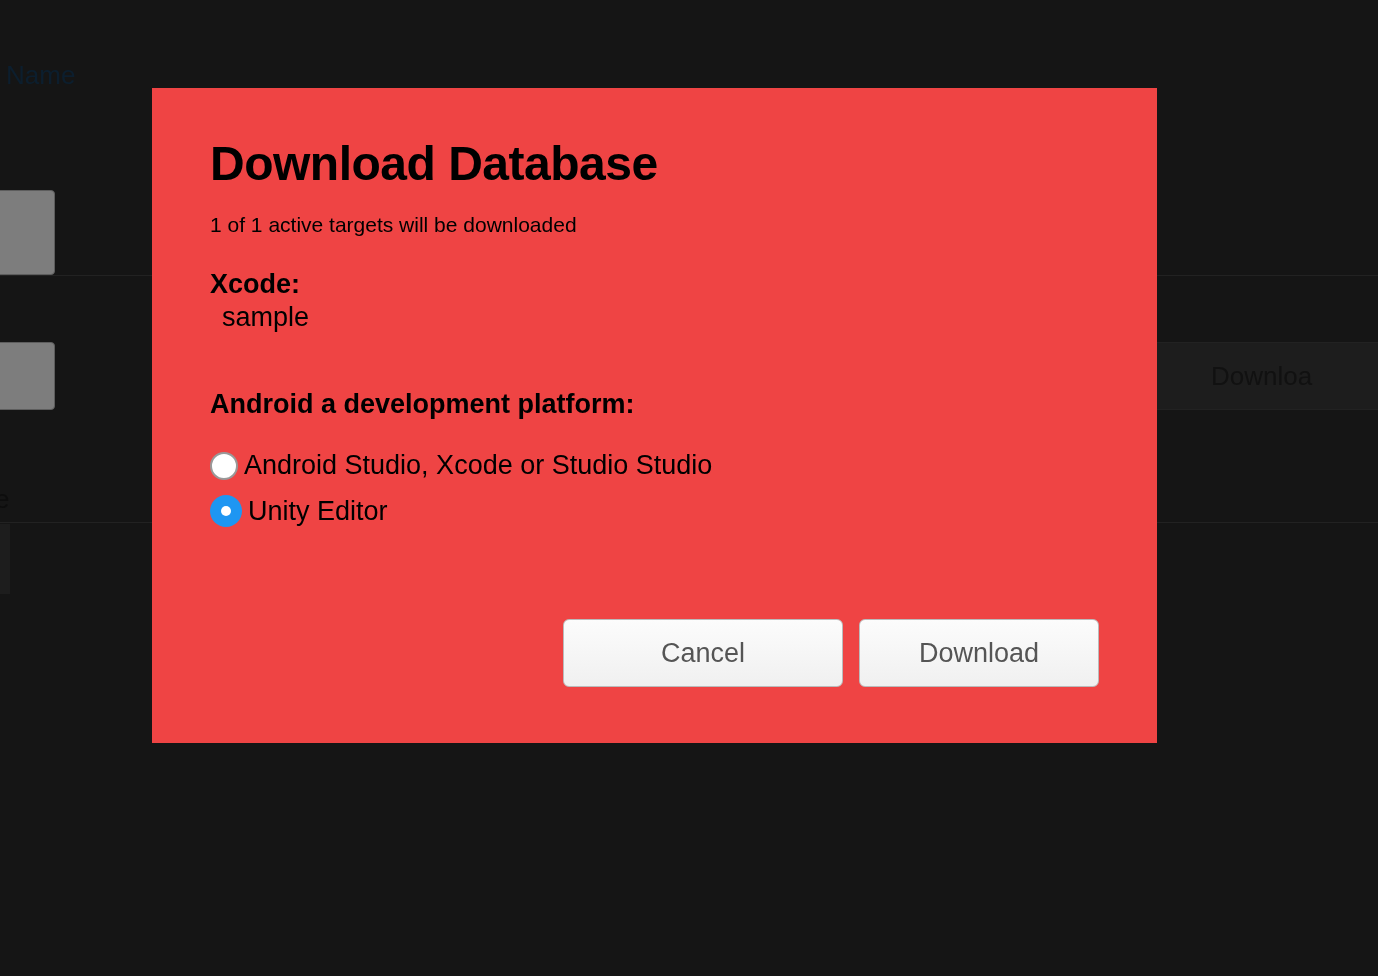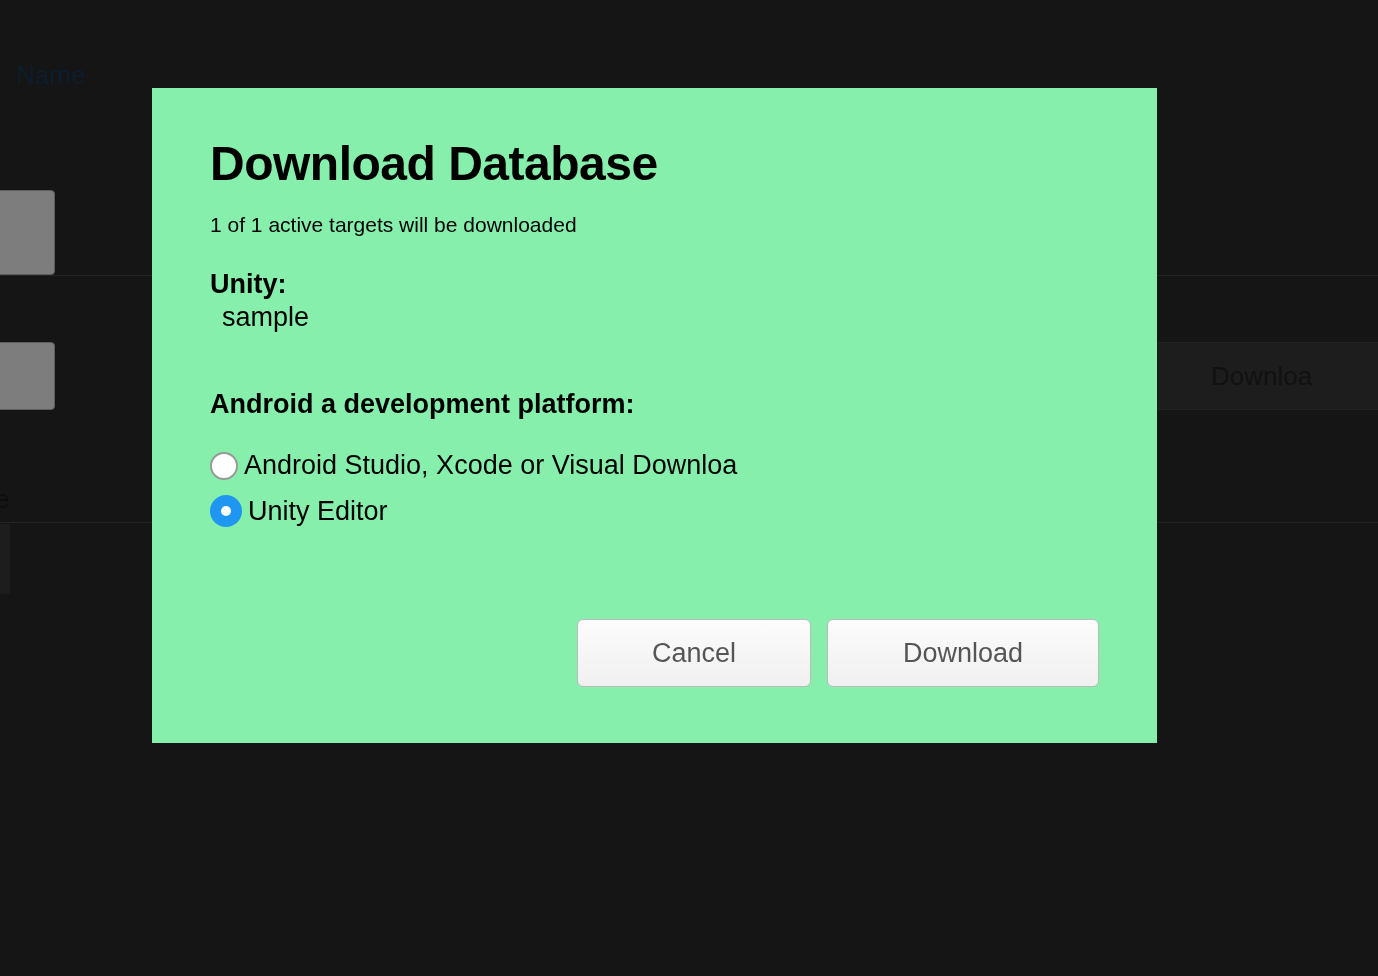--- a/index.html
+++ b/index.html
@@ -22,21 +22,21 @@
       top: 0;
       left: 0;
       width: 100%;
       height: 100%;
       color: #183d5c;
     }
     
     .bg-label {
       position: absolute;
       top: 60px;
-      left: 16px;
+      left: 6px;
       font-size: 26px;
       color: #183d5c;
     }
     
     .bg-input-1 {
       position: absolute;
       top: 190px;
       left: -20px;
       width: 75px;
       height: 85px;
@@ -114,21 +114,21 @@
       height: 100%;
       background: rgba(0, 0, 0, 0.5);
     }
     
     .modal {
       position: absolute;
       top: 88px;
       left: 152px;
       width: 1005px;
       height: 655px;
-      background: #86efac;
+      background: #ef4444;
       padding: 48px 58px 48px 58px;
     }
     
     .modal-title {
       font-size: 48px;
       font-weight: 700;
       color: #000;
       margin-bottom: 22px;
       letter-spacing: -0.5px;
     }
@@ -210,36 +210,36 @@
     
     .button-row {
       position: absolute;
       bottom: 56px;
       right: 58px;
       display: flex;
       gap: 16px;
     }
     
     .btn {
-      width: 234px;
+      width: 280px;
       height: 68px;
       border: 1px solid #bbb;
       border-radius: 6px;
       background: linear-gradient(#fcfcfc, #f0f0f0);
       font-size: 27px;
       color: #555;
       cursor: pointer;
       display: flex;
       align-items: center;
       justify-content: center;
       font-family: inherit;
     }
     
     .btn.primary {
-      width: 272px;
+      width: 240px;
     }
   </style>
 </head>
 <body>
 
 <div class="background-content">
   <div class="bg-label">Name</div>
   <div class="bg-input-1"></div>
   <div class="bg-divider-1"></div>
   <div class="bg-input-2"></div>
@@ -248,29 +248,29 @@
   <div class="bg-divider-2"></div>
   <div class="bg-row-2"></div>
 </div>
 
 <div class="overlay"></div>
 
 <div class="modal">
   <h1 class="modal-title">Download Database</h1>
   <p class="modal-subtitle">1 of 1 active targets will be downloaded</p>
 
-  <div class="name-label">Unity:</div>
+  <div class="name-label">Xcode:</div>
   <div class="name-value">sample</div>
 
   <div class="platform-label">Android a development platform:</div>
 
   <div class="radio-group">
     <div class="radio-option">
       <span class="radio-circle"></span>
-      <span class="radio-label">Android Studio, Xcode or Visual Downloa</span>
+      <span class="radio-label">Android Studio, Xcode or Studio Studio</span>
     </div>
     <div class="radio-option">
       <span class="radio-circle selected"></span>
       <span class="radio-label">Unity Editor</span>
     </div>
   </div>
 
   <div class="button-row">
     <button class="btn">Cancel</button>
     <button class="btn primary">Download</button>

